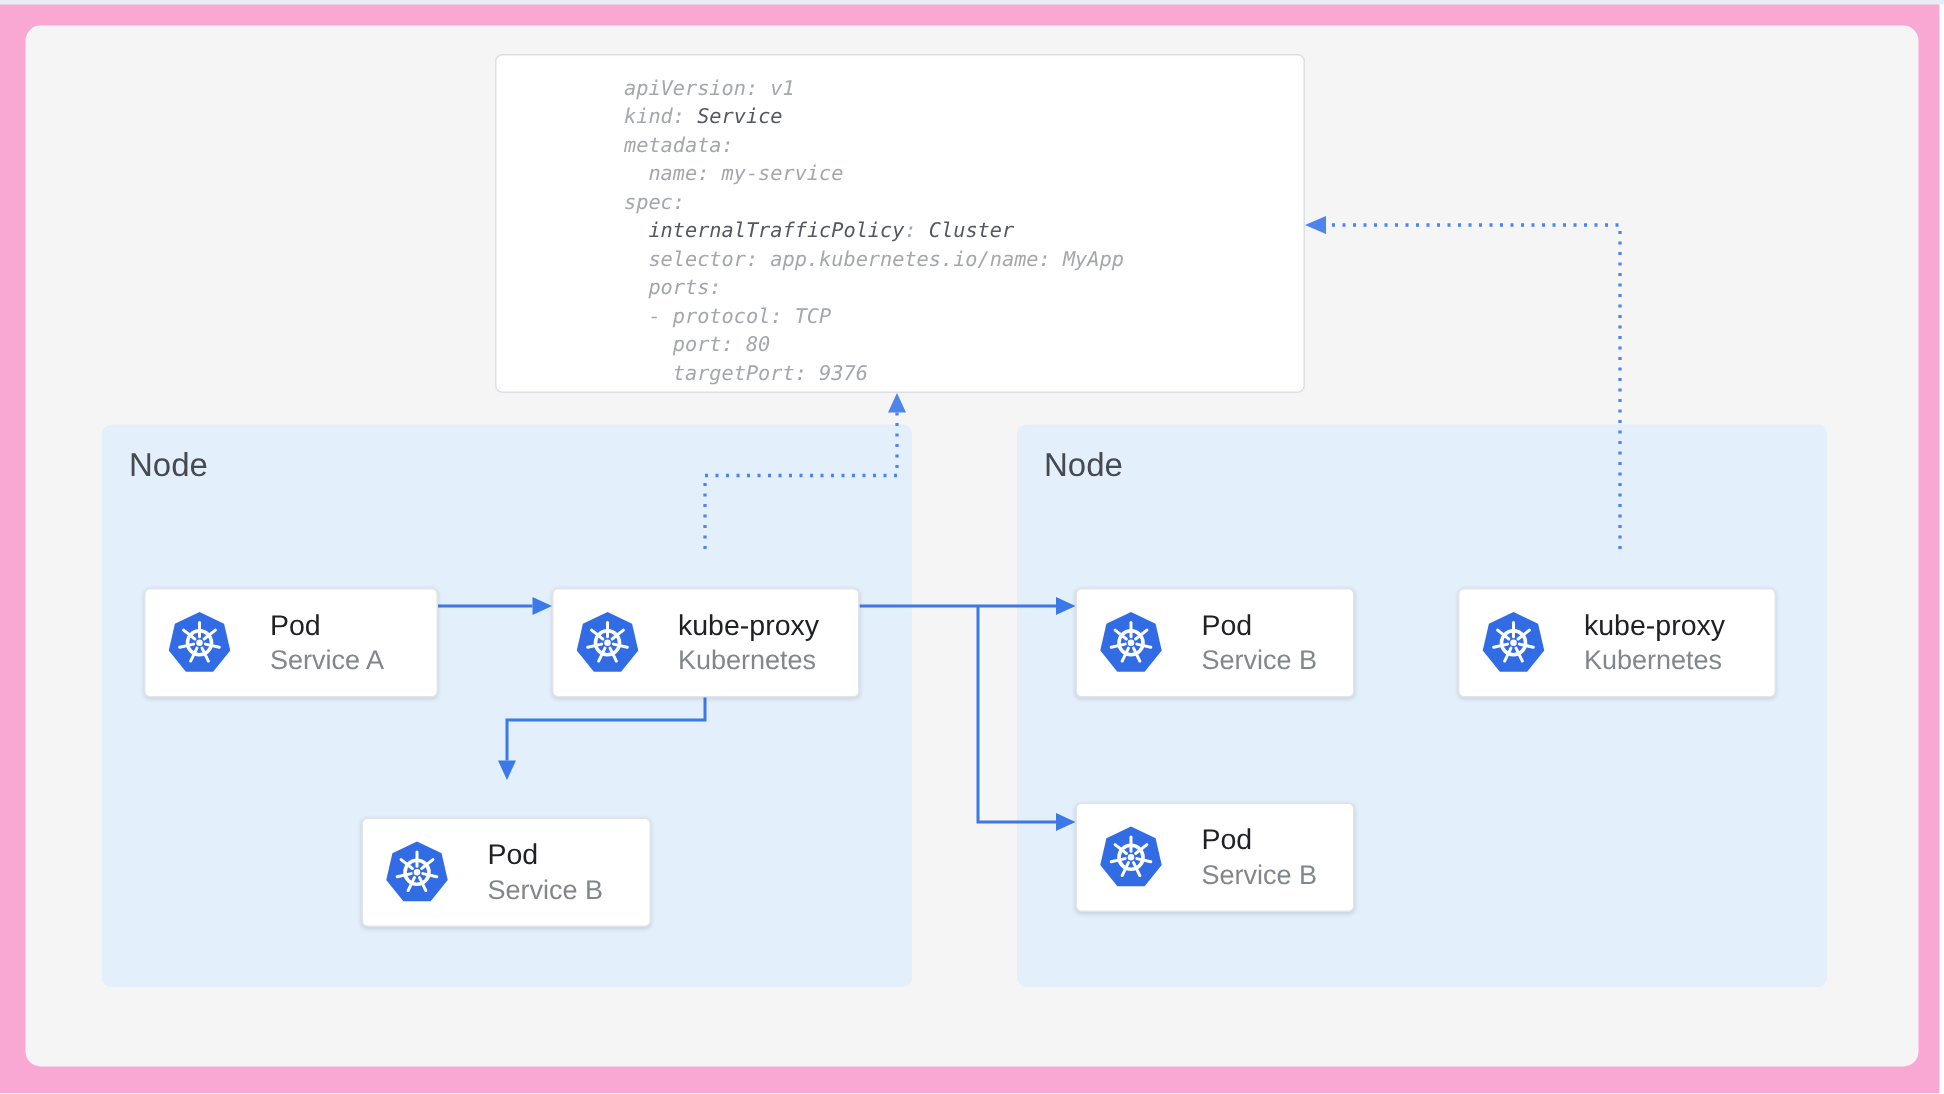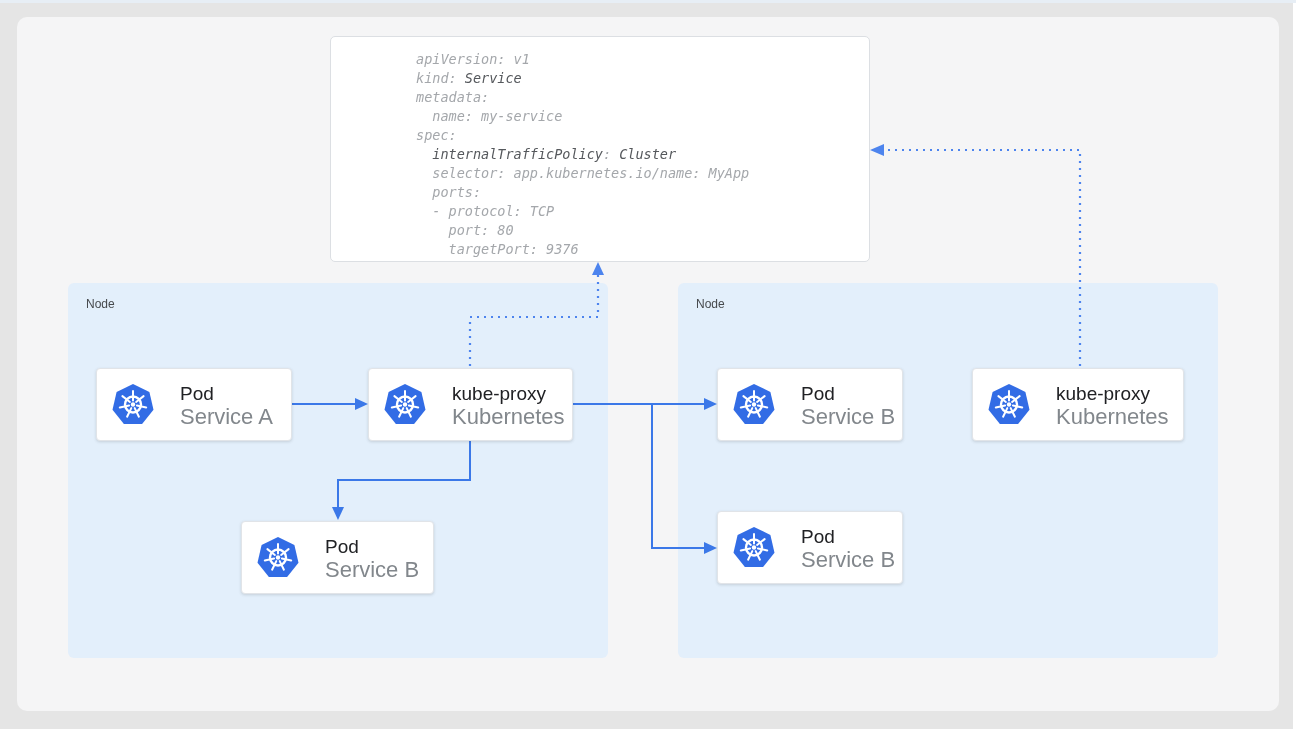--- a/index.html
+++ b/index.html
@@ -5,39 +5,39 @@
   :root{
     --arrow-blue:#3b78e8; --dotted-blue:#4d84ee; --k8s-blue:#326ce5;
     --node-fill:#e3effb; --panel-bg:#f5f5f6; --card-border:#e1e4e8;
     --code-gray:#a4a7ab; --code-bold:#55585c; --title-color:#202124;
     --subtitle-color:#82878c; --node-label-color:#46494d; --top-line:#e7eef5;
     --yaml-border:#dcdfe3;
   }
   *{margin:0;padding:0;box-sizing:border-box;}
   html,body{width:1296px;height:729px;background:#ffffff;overflow:hidden;}
   body{font-family:"Liberation Sans",sans-serif;}
-  .stage{position:relative;width:1293px;height:729px;background:#e5e5e5;}
+  .stage{position:relative;width:1293px;height:729px;background:#f9a8d4;}
   .top-divider{position:absolute;left:0;top:0;width:1296px;height:3px;background:var(--top-line);}
   .panel{position:absolute;left:17px;top:17px;width:1262px;height:694px;background:var(--panel-bg);border-radius:10px;}
   .yaml-box{position:absolute;left:330px;top:36px;width:540px;height:226px;background:#ffffff;
             border:1px solid var(--yaml-border);border-radius:5px;}
   .code{padding:13px 0 0 85px;font-family:"DejaVu Sans Mono","Liberation Mono",monospace;
         font-style:italic;font-size:13.5px;line-height:19px;color:var(--code-gray);white-space:pre;}
   .code .b{font-weight:normal;color:var(--code-bold);}
   .node{position:absolute;top:283px;width:540px;height:375px;background:var(--node-fill);border-radius:6px;}
   .node-left{left:68px;}
   .node-right{left:678px;}
-  .node-label{padding:14px 0 0 18px;font-size:12px;color:var(--node-label-color);}
+  .node-label{padding:14px 0 0 18px;font-size:22px;color:var(--node-label-color);}
   .card{position:absolute;height:73px;background:#ffffff;border:1px solid var(--card-border);
         border-radius:4px;box-shadow:0 1px 3px rgba(60,64,67,.18);
-        display:flex;align-items:center;padding-left:14px;gap:25px;}
+        display:flex;align-items:center;padding-left:14px;gap:25px;margin-top:24px;}
   .k8s-icon{width:44px;height:44px;flex:0 0 44px;display:block;}
   .k8s-icon svg{display:block;width:44px;height:44px;}
   .card-title{font-size:19px;line-height:24px;color:var(--title-color);}
-  .card-subtitle{font-size:22px;line-height:21px;color:var(--subtitle-color);}
+  .card-subtitle{font-size:18px;line-height:21px;color:var(--subtitle-color);}
   .arrows{position:absolute;left:0;top:0;width:1296px;height:729px;pointer-events:none;}
 </style>
 </head>
 <body>
 
 <div class="stage">
   <div class="top-divider"></div>
 
   <div class="panel"></div>
 

